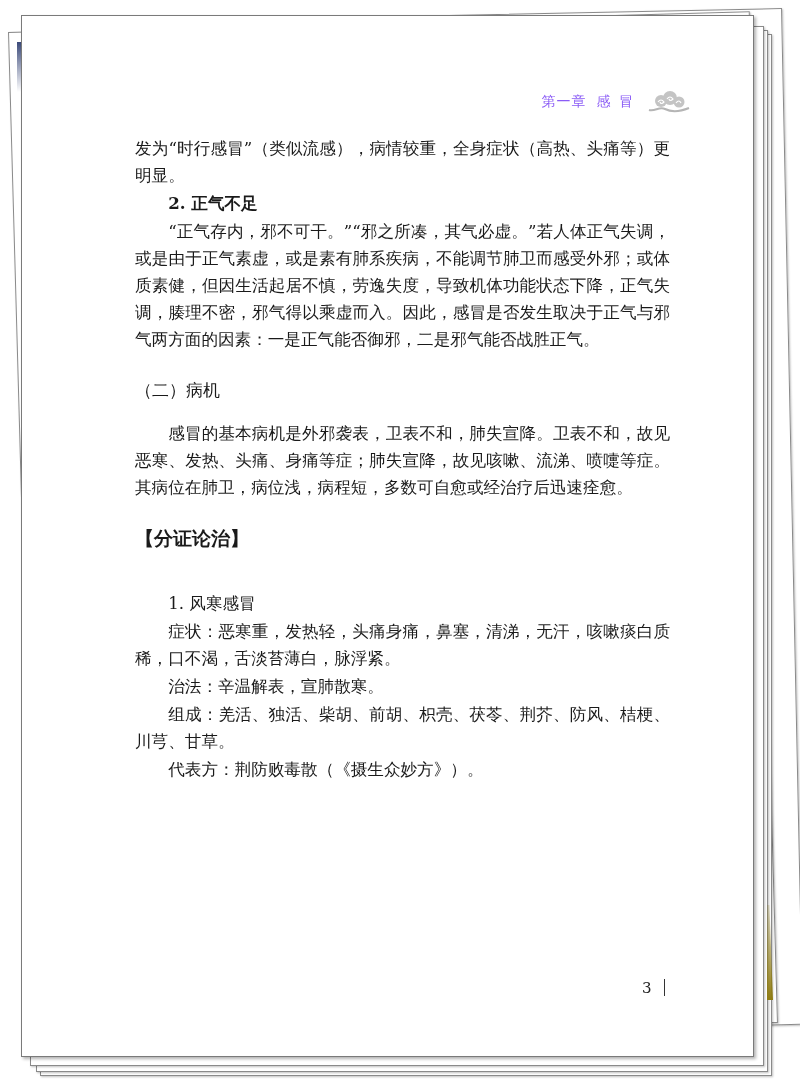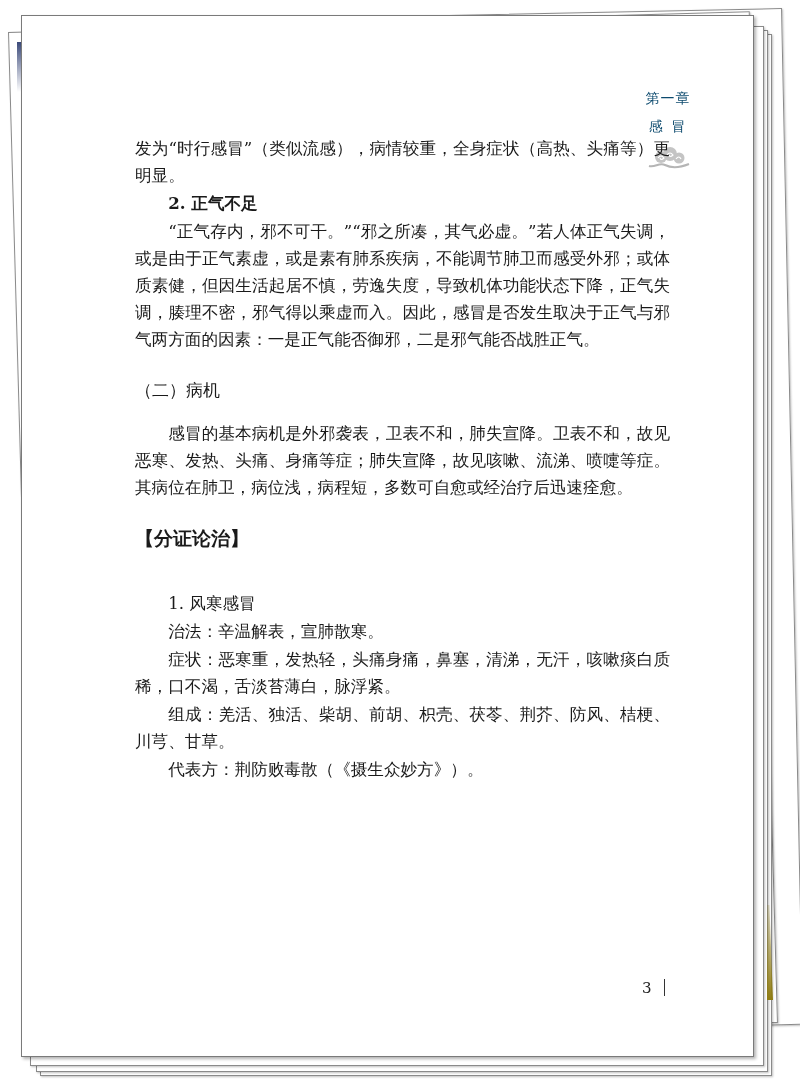--- a/index.html
+++ b/index.html
@@ -34,21 +34,21 @@
     clip-path: polygon(0 0, 40% 0, 100% 100%, 0 100%);
   }
   .page {
     position: absolute; left: 21px; top: 15px; width: 731px; height: 1040px;
     background: #fff; border: 1px solid #7a7a7a;
     box-shadow: 2px 2px 3px rgba(0,0,0,0.3);
   }
   .header {
     position: absolute; right: 62px; top: 74px;
     display: flex; align-items: center; gap: 10px;
-    color: #0c4a6e; font-size: 14px; letter-spacing: 2px; flex-direction: column;
+    color: #8b5cf6; font-size: 14px; letter-spacing: 2px;
   }
   .header .chapter { letter-spacing: 1px; }
   .cloud { width: 46px; height: 24px; }
   .content {
     position: absolute; left: 112px; top: 118px; width: 537px;
     color: #1a1a1a; font-size: 16.6px; line-height: 27px;
     text-align: justify;
   }
   .content p { margin: 1px; }
   .indent { text-indent: 2em; }
@@ -103,21 +103,21 @@
     <div style="height:22px"></div>
     <p class="h-sec">（二）病机</p>
     <div style="height:14px"></div>
     <p class="indent">感冒的基本病机是外邪袭表，卫表不和，肺失宣降。卫表不和，故见恶寒、发热、头痛、身痛等症；肺失宣降，故见咳嗽、流涕、喷嚏等症。其病位在肺卫，病位浅，病程短，多数可自愈或经治疗后迅速痊愈。</p>
 
     <div style="height:22px"></div>
     <p class="h-main">【分证论治】</p>
     <div style="height:22px"></div>
     <div style="height:14px"></div>
     <p class="bold-sub" style="font-weight:normal">1. 风寒感冒</p>
+    <p class="indent">症状：恶寒重，发热轻，头痛身痛，鼻塞，清涕，无汗，咳嗽痰白质稀，口不渴，舌淡苔薄白，脉浮紧。</p>
     <p class="indent">治法：辛温解表，宣肺散寒。</p>
-    <p class="indent">症状：恶寒重，发热轻，头痛身痛，鼻塞，清涕，无汗，咳嗽痰白质稀，口不渴，舌淡苔薄白，脉浮紧。</p>
     <p class="indent">组成：羌活、独活、柴胡、前胡、枳壳、茯苓、荆芥、防风、桔梗、川芎、甘草。</p>
     <p class="indent">代表方：荆防败毒散（《摄生众妙方》）。</p>
   </div>
 
   <span class="pagenum">3</span>
   <span class="pagebar"></span>
 </div>
 
 </body></html>

